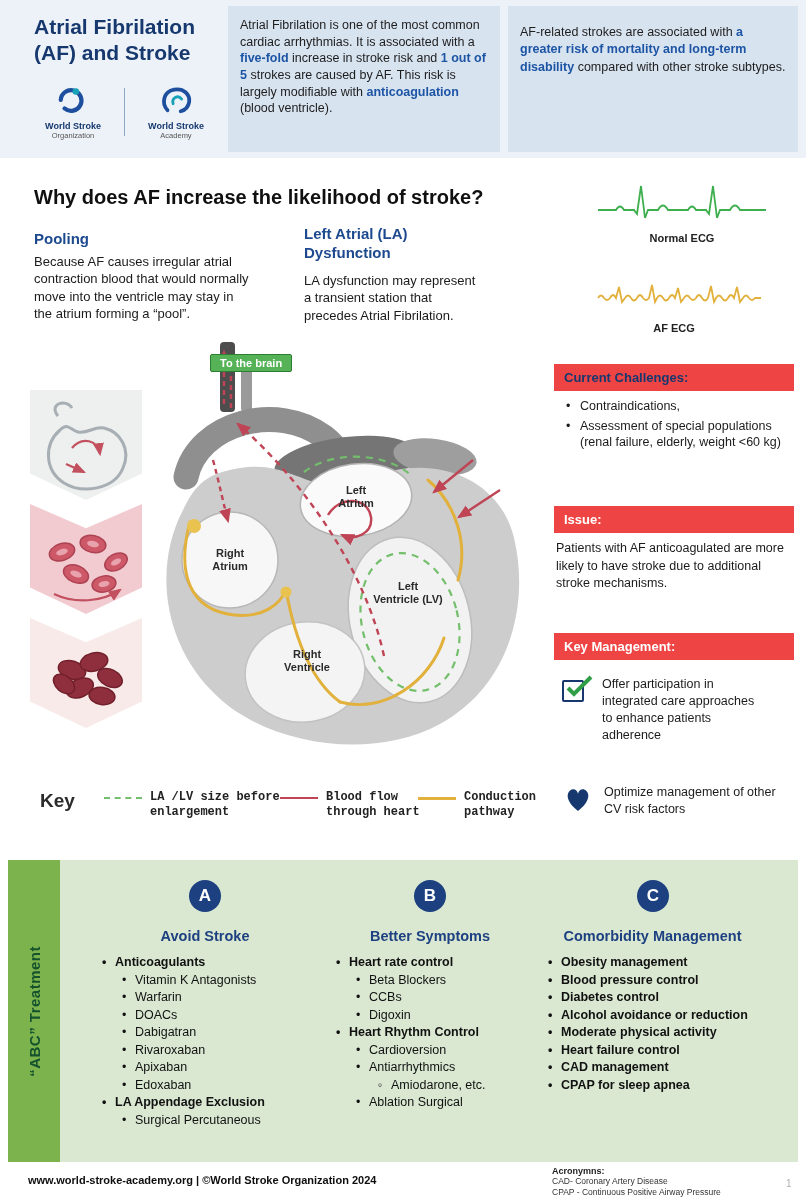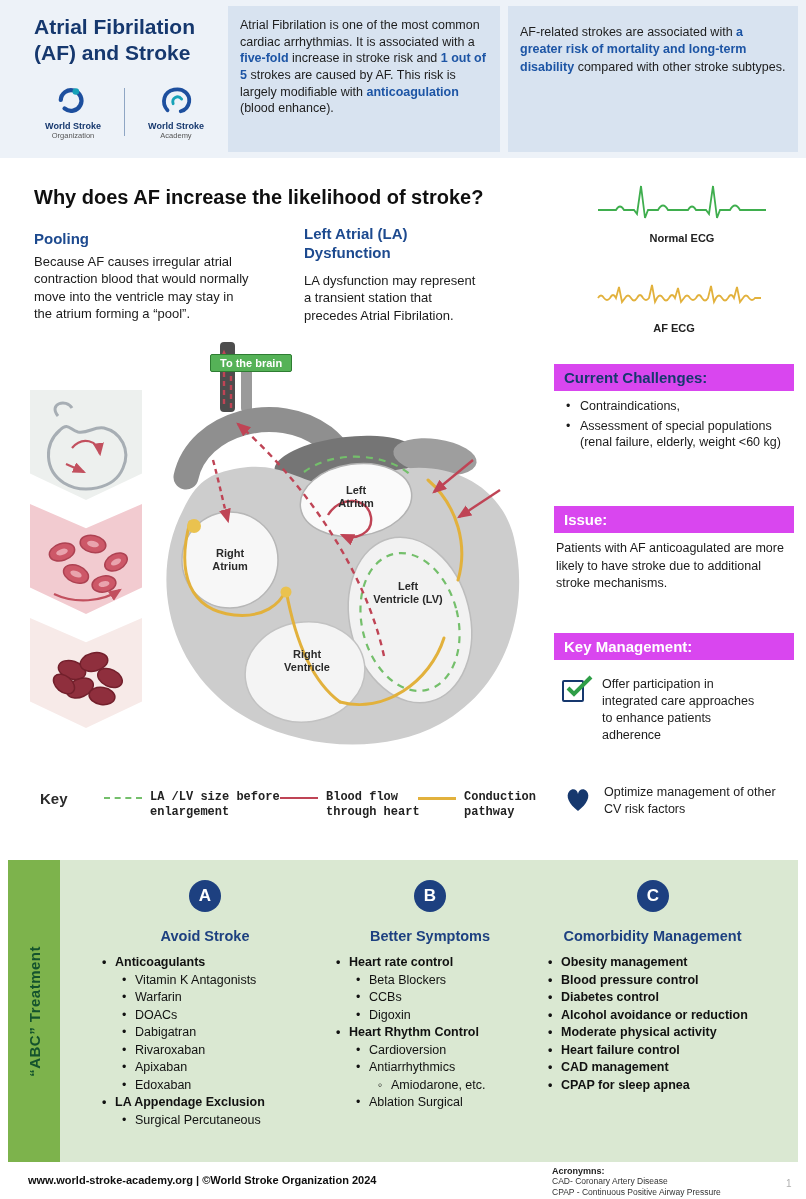--- a/index.html
+++ b/index.html
@@ -42,33 +42,33 @@
   .lbl-la { left:316px; top:484px; width:80px; }
   .lbl-ra { left:190px; top:547px; width:80px; }
   .lbl-lv { left:352px; top:580px; width:112px; }
   .lbl-rv { left:262px; top:648px; width:90px; }
   .chevs { left:30px; top:390px; z-index:3; }
   .chev { position:relative; width:112px; height:110px; margin-bottom:4px; }
   .chev1 { clip-path:polygon(0 0,100% 0,100% 76%,50% 100%,0 76%); background:#edf0ee; }
   .chev2 { clip-path:polygon(0 0,50% 22%,100% 0,100% 76%,50% 100%,0 76%); background:#f2cbd0; }
   .chev3 { clip-path:polygon(0 0,50% 22%,100% 0,100% 76%,50% 100%,0 76%); background:#f7eae8; }
 
-  .key-title { left:40px; top:790px; font-size:15px; font-weight:bold; color:#2b2b2b; }
+  .key-title { left:40px; top:790px; font-size:19px; font-weight:bold; color:#2b2b2b; }
   .key-item { display:flex; gap:8px;font-family:Liberation Mono, monospace; }
   .key-1 { left:104px; top:790px; }
   .key-2 { left:280px; top:790px; }
   .key-3 { left:418px; top:790px; }
   .swatch { width:38px; height:0; margin-top:7px; flex:0 0 auto; }
   .sw-green { border-top:2.5px dashed #74bf6b; }
   .sw-red { border-top:2.5px solid #bf4455; }
   .sw-yellow { border-top:3px solid #e2b13c; }
   .key-label { font-size:12px; font-weight:bold; line-height:1.25; color:#222; }
 
   
-  .sb-header { width:240px; height:27px; background:#d946ef; font-size:15px; font-weight:bold;
+  .sb-header { width:240px; height:27px; background:#ef4444; font-size:13px; font-weight:bold;
                line-height:27px; padding-left:10px; color:#fff; }
   .sb-h1 { left:554px; top:364px; color:#16386e; }
   .sb-h2 { left:554px; top:506px; }
   .sb-h3 { left:554px; top:633px; }
   .sb-challenges { left:556px; top:398px; width:240px; list-style:none; }
   .sb-challenges li { position:relative; padding-left:24px; margin-bottom:3px; font-size:12.5px; line-height:1.32; }
   .sb-challenges li::before { content:"•"; position:absolute; left:10px; }
   .sb-issue { left:556px; top:540px; width:236px; font-size:12.5px; line-height:1.4; }
   .mgmt-item { display:flex; gap:10px; align-items:flex-start; }
   .mgmt-1 { left:562px; top:676px; }
@@ -136,21 +136,21 @@
       <div class="logo">
         <svg width="44" height="32" viewBox="0 0 44 34">
           <path d="M13,28 C6,20 9,8 20,6 C30,4 37,11 36,19 C35,25 31,28 27,29" stroke="#1d4f9e" stroke-width="4" fill="none" stroke-linecap="round"></path>
           <path d="M19,21 C17,15 24,11 28,16" stroke="#17a2b8" stroke-width="3" fill="none" stroke-linecap="round"></path>
         </svg>
         <div class="logo-name">World Stroke</div>
         <div class="logo-sub">Academy</div>
       </div>
     </div>
 
-    <p class="abs intro"><span>Atrial Fibrilation is one of the most common cardiac arrhythmias. It is associated with a </span><span class="hl">five-fold</span><span> increase in stroke risk and </span><span class="hl">1 out of 5</span><span> strokes are caused by AF. This risk is largely modifiable with </span><span class="hl">anticoagulation</span><span> (blood enhance).</span></p>
+    <p class="abs intro"><span>Atrial Fibrilation is one of the most common cardiac arrhythmias. It is associated with a </span><span class="hl">five-fold</span><span> increase in stroke risk and </span><span class="hl">1 out of 5</span><span> strokes are caused by AF. This risk is largely modifiable with </span><span class="hl">anticoagulation</span><span> (blood ventricle).</span></p>
 
     <p class="abs side-note"><span>AF-related strokes are associated with </span><span class="hl">a greater risk of mortality and long-term disability</span><span> compared with other stroke subtypes.</span></p>
   </div>
 
   <h2 class="abs main-heading">Why does AF increase the likelihood of stroke?</h2>
 
   <div class="abs sub-title pooling-title">Pooling</div>
   <p class="abs pooling-text">Because AF causes irregular atrial contraction blood that would normally move into the ventricle may stay in the atrium forming a “pool”.</p>
 
   <div class="abs sub-title la-title pre">Left Atrial (LA)

